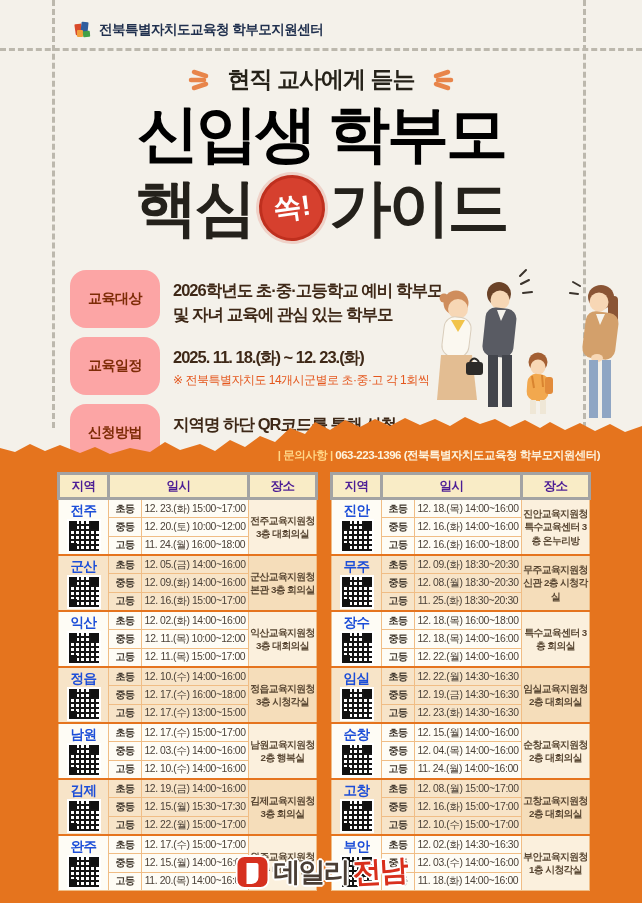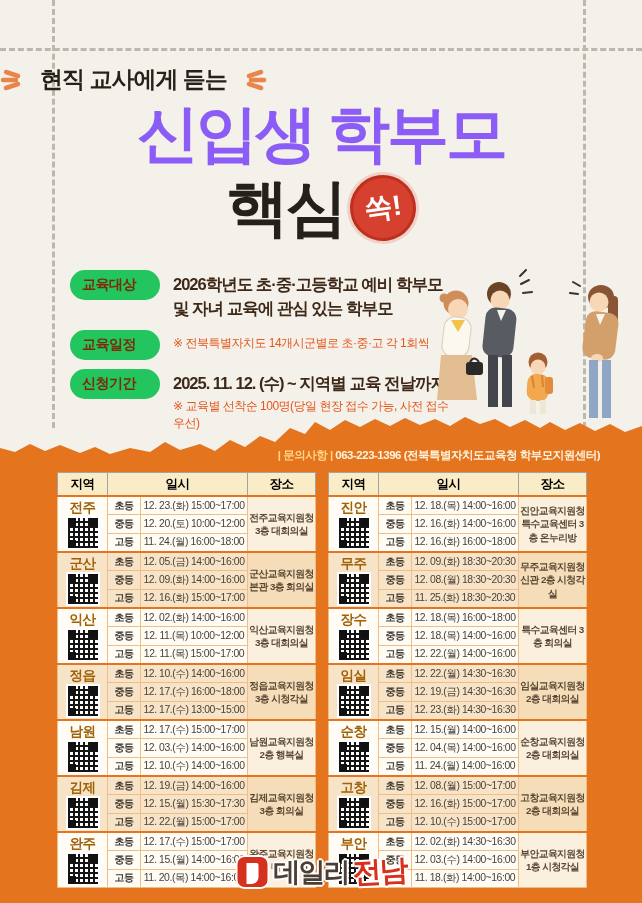--- a/index.html
+++ b/index.html
@@ -12,36 +12,36 @@
   .dash-h{position:absolute;top:48px;left:0;width:642px;border-top:3px dashed #bcb8ad;}
   .dash-v{position:absolute;top:0;height:428px;border-left:3px dashed #bcb8ad;}
   .dash-v.left{left:52px;}
   .dash-v.right{left:583px;}
 
   
   .org-header{position:absolute;top:20px;left:74px;display:flex;align-items:center;gap:6px;}
   .org-header .txt{font-size:13.5px;font-weight:bold;color:#20304e;letter-spacing:-0.5px;}
 
   
-  .eyebrow{position:absolute;top:64px;left:0;width:100%;display:flex;align-items:center;justify-content:flex-start;gap:14px;}
+  .eyebrow{position:absolute;top:64px;left:0;width:100%;display:flex;align-items:center;justify-content:center;gap:14px;}
   .eyebrow .txt{font-size:23px;font-weight:bold;color:#262219;letter-spacing:-1px;}
   .title1{position:absolute;top:92px;left:0;width:100%;text-align:center;
-    font-size:62px;font-weight:bold;color:#8b5cf6;letter-spacing:-3px;}
+    font-size:62px;font-weight:bold;color:#000000;letter-spacing:-3px;}
   .title2{position:absolute;top:166px;left:0;width:100%;display:flex;align-items:center;justify-content:center;gap:5px;
     font-size:62px;font-weight:bold;color:#24211b;letter-spacing:-3px;}
   .ssok{width:60px;height:60px;border-radius:50%;background:#d6402e;border:3px solid #bf2f1e;
     color:#fff;font-size:28px;font-weight:bold;letter-spacing:0;display:flex;align-items:center;justify-content:center;
     transform:rotate(-8deg);box-shadow:0 0 0 3px rgba(214,64,46,.18);}
 
   
   .info{position:absolute;top:270px;left:70px;width:390px;}
   .info-row{display:flex;align-items:flex-start;gap:13px;margin-bottom:9px;}
-  .pill{flex:0 0 auto;min-width:66px;padding:6px 12px;border-radius:16px;background:#22c55e;
-    color:#7d2b06;font-size:14px;font-weight:bold;letter-spacing:-0.5px;}
-  .info-text{padding-top:3px;}
+  .pill{flex:0 0 auto;min-width:66px;padding:20px 12px;border-radius:16px;background:#fca5a5;
+    color:#7d2b06;font-size:14px;font-weight:bold;text-align:center;letter-spacing:-0.5px;}
+  .info-text{padding-top:3px;margin-top:6px;}
   .info-text .line{font-size:16.5px;font-weight:bold;color:#3e2817;letter-spacing:-1px;line-height:1.45;}
   .info-text .note{font-size:12px;font-weight:normal;color:#e4571d;letter-spacing:-0.5px;margin-top:2px;}
 
   
   .illus{position:absolute;top:268px;left:420px;}
 
   
   .orange{position:absolute;top:412px;left:0;width:642px;height:491px;}
   .orange .bg{position:absolute;top:42px;left:0;right:0;bottom:0;background:#e5741e;}
   .torn{position:absolute;top:0;left:0;}
@@ -49,28 +49,28 @@
   .contact{position:absolute;top:36px;right:42px;font-size:11.5px;font-weight:bold;letter-spacing:-0.5px;z-index:3;}
   .contact .lbl{color:#ffd687;padding-left:28px;}
   .contact .val{color:#fdf4de;}
 
   .tables{position:absolute;top:60px;left:57px;display:flex;gap:12px;z-index:2;}
   table.sched{border-collapse:collapse;width:258px;table-layout:fixed;}
   table.sched col.c-region{width:50px;}
   table.sched col.c-grade{width:33px;}
   table.sched col.c-date{width:107px;}
   table.sched col.c-place{width:68px;}
-  table.sched th{height:20px;background:#f9ecc6;color:#000000;font-size:12.5px;font-weight:bold;
-    border:1px solid #a3a3a3;letter-spacing:-0.5px;}
+  table.sched th{height:20px;background:#f9ecc6;color:#4c1d95;font-size:12.5px;font-weight:bold;
+    border:3px solid #a3a3a3;letter-spacing:-0.5px;}
   table.sched td{border:1px solid #f0bd85;text-align:center;vertical-align:middle;padding:0;}
   table.sched tbody tr:first-child td{border-top:2px solid #e5741e;}
   td.grade{height:17px;font-size:10px;font-weight:bold;color:#3f362c;letter-spacing:-0.5px;}
   td.date{font-size:10.4px;color:#4b4138;white-space:nowrap;letter-spacing:-0.4px;}
   td.place{font-size:9.8px;color:#594733;font-weight:bold;letter-spacing:-0.6px;line-height:1.35;padding:0 3px;}
-  .rname{font-size:13.5px;font-weight:bold;color:#a16207;letter-spacing:-0.5px;margin:2px 0 1px;}
+  .rname{font-size:13.5px;font-weight:bold;color:#1d4ed8;letter-spacing:-0.5px;margin:2px 0 1px;}
   .qr{width:30px;height:30px;margin:0 auto 3px;background-color:#fff;
     background-image:
       linear-gradient(#111,#111),linear-gradient(#111,#111),linear-gradient(#111,#111),
       repeating-linear-gradient(0deg,#141414 0 2px,transparent 2px 5px),
       repeating-linear-gradient(90deg,#141414 0 2px,transparent 2px 5px);
     background-size:8px 8px,8px 8px,8px 8px,100% 100%,100% 100%;
     background-position:0 0,100% 0,0 100%,0 0,0 0;background-repeat:no-repeat;
     outline:2px solid #fff;}
   
   tbody.grp:nth-of-type(odd) td{background:#fefcf5;}
@@ -89,20 +89,29 @@
 </style>
 </head>
 <body>
 
 <div class="poster">
 
   <div class="dash-h"></div>
   <div class="dash-v left"></div>
   <div class="dash-v right"></div>
 
+  <div class="org-header">
+    <svg width="19" height="19" viewBox="0 0 19 19">
+      <rect x="1" y="4" width="7" height="11" rx="1" fill="#d94a2a" transform="rotate(-8 4 9)"></rect>
+      <rect x="7" y="2" width="7" height="12" rx="1" fill="#2f5d9e" transform="rotate(6 11 8)"></rect>
+      <rect x="3" y="10" width="6" height="7" rx="1" fill="#f2a03c"></rect>
+      <rect x="9" y="11" width="7" height="6" rx="1" fill="#43a047" transform="rotate(-5 12 14)"></rect>
+    </svg>
+    <span class="txt">전북특별자치도교육청 학부모지원센터</span>
+  </div>
 
   <div class="eyebrow">
     <svg width="26" height="26" viewBox="0 0 26 26">
       <g stroke="#e8854a" stroke-width="4.5" stroke-linecap="round">
         <line x1="6" y1="5" x2="18" y2="9"></line>
           <line x1="3" y1="13" x2="16" y2="13"></line>
           <line x1="6" y1="21" x2="18" y2="17"></line>
       </g>
     </svg>
     <span class="txt">현직 교사에게 듣는</span>
@@ -112,34 +121,42 @@
           <line x1="3" y1="13" x2="16" y2="13"></line>
           <line x1="6" y1="21" x2="18" y2="17"></line>
       </g>
     </svg>
   </div>
 
   <div class="title1">신입생 학부모</div>
   <div class="title2">
     <span>핵심</span>
     <span class="ssok">쏙!</span>
+    <span>가이드</span>
   </div>
 
   <div class="info">
     <div class="info-row">
       <span class="pill">교육대상</span>
       <div class="info-text">
         <div class="line">2026학년도 초·중·고등학교 예비 학부모</div>
         <div class="line">및 자녀 교육에 관심 있는 학부모</div>
       </div>
     </div>
     <div class="info-row">
       <span class="pill">교육일정</span>
       <div class="info-text">
+        <div class="line">2025. 11. 18.(화) ~ 12. 23.(화)</div>
         <div class="note">※ 전북특별자치도 14개시군별로 초·중·고 각 1회씩</div>
+      </div>
+    </div>
+    <div class="info-row">
+      <span class="pill">신청방법</span>
+      <div class="info-text">
+        <div class="line">지역명 하단 QR코드를 통해 신청</div>
       </div>
     </div>
     <div class="info-row">
       <span class="pill">신청기간</span>
       <div class="info-text">
         <div class="line">2025. 11. 12. (수) ~ 지역별 교육 전날까지</div>
         <div class="note">※ 교육별 선착순 100명(당일 현장 접수 가능, 사전 접수 우선)</div>
       </div>
     </div>
   </div>

